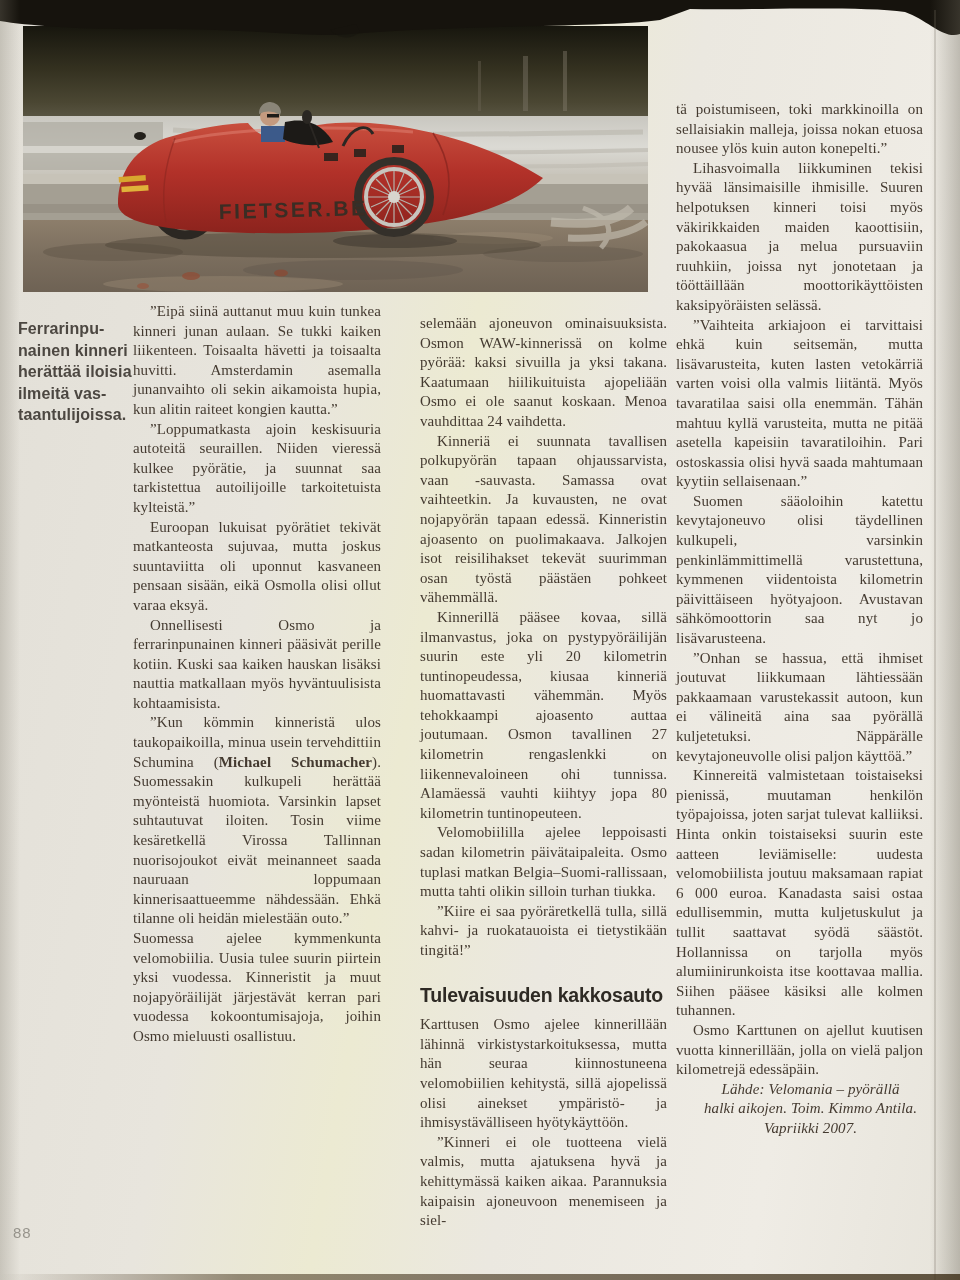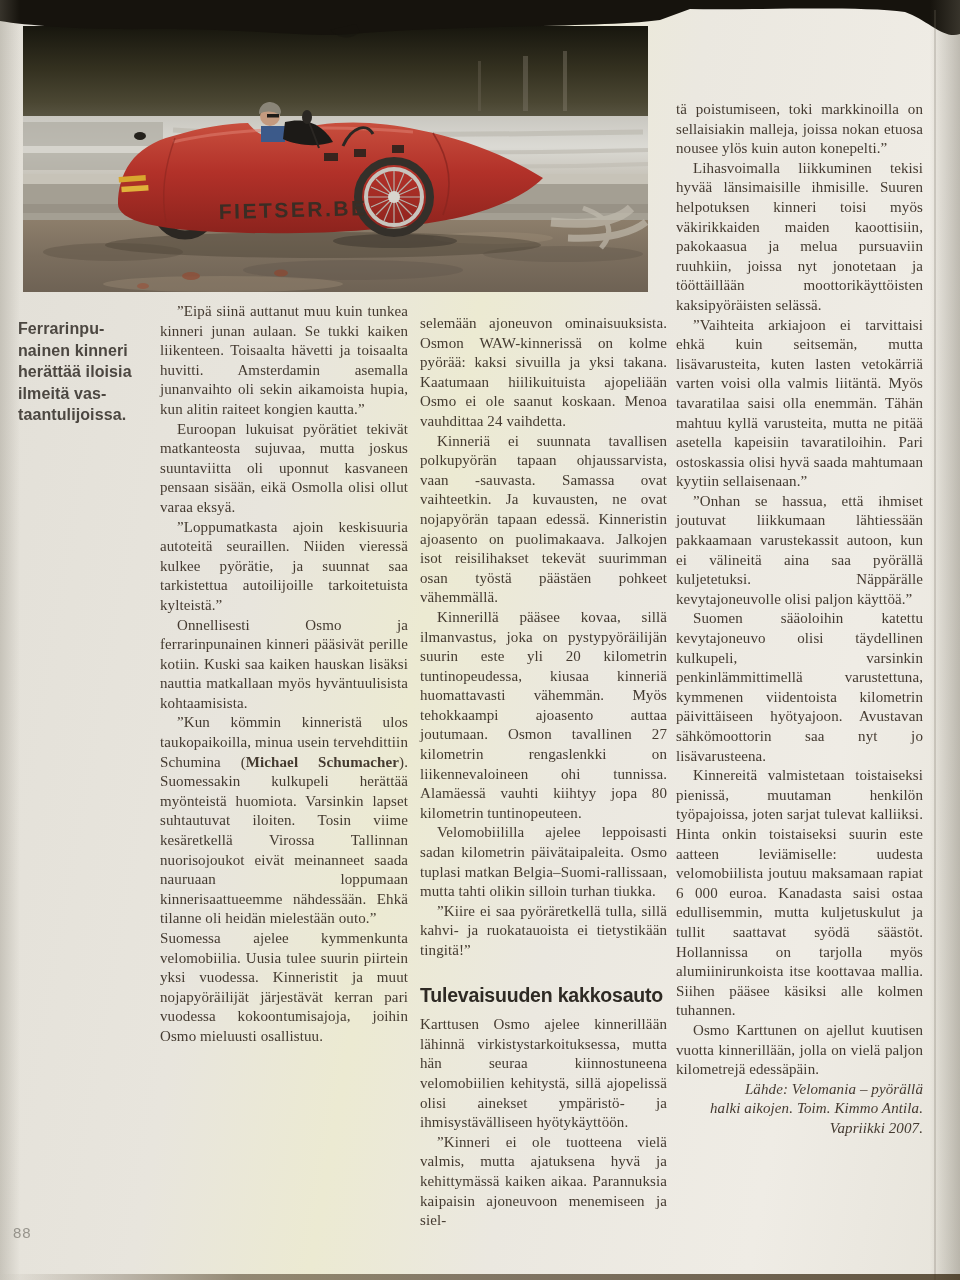--- a/index.html
+++ b/index.html
@@ -23,31 +23,31 @@
   
   .caption{
     position:absolute;left:18px;top:318px;width:126px;
     font-family:"Liberation Sans","DejaVu Sans",sans-serif;
     font-weight:700;font-size:16px;line-height:21.6px;color:#4c4741;
     white-space:pre-line;letter-spacing:.1px;
   }
   
   .col{position:absolute;font-size:15px;line-height:19.6px;color:#443a30;
        text-align:justify;letter-spacing:.1px;}
-  .col1{left:160px;top:302px;width:248px;}
+  .col1{left:133px;top:302px;width:248px;}
   .col2{left:420px;top:314px;width:247px;}
   .col3{left:676px;top:100px;width:247px;}
   .col p{margin:0;}
   .col p.ind{text-indent:17px;}
   .col h2{
     font-family:"Liberation Sans","DejaVu Sans",sans-serif;
     font-size:19.5px;font-weight:700;color:#2e2a24;letter-spacing:-.2px;
     margin:25px 0 10px 0;text-align:left;
   }
-  .col p.source{font-style:italic;margin-left:22px;text-align:right;white-space:pre-line;text-indent:0;}
+  .col p.source{font-style:italic;margin-left:22px;text-align:center;white-space:pre-line;text-indent:0;}
   .pgnum{
     position:absolute;left:13px;top:1224px;
     font-family:"Liberation Sans","DejaVu Sans",sans-serif;
     font-size:15px;color:#97948c;letter-spacing:1px;
   }
 </style>
 </head>
 <body>
 
 <div class="page">
@@ -172,44 +172,44 @@
   </div>
 
   <div class="caption">Ferrarinpu-
 nainen kinneri
 herättää iloisia
 ilmeitä vas-
 taantulijoissa.</div>
 
   <div class="col col1">
     <p class="ind">”Eipä siinä auttanut muu kuin tunkea kinneri junan aulaan. Se tukki kaiken liikenteen. Toisaalta hävetti ja toisaalta huvitti. Amsterdamin asemalla junanvaihto oli sekin aikamoista hupia, kun alitin raiteet kongien kautta.”</p>
+    <p class="ind">”Loppumatkasta ajoin keskisuuria autoteitä seuraillen. Niiden vieressä kulkee pyörätie, ja suunnat saa tarkistettua autoilijoille tarkoitetuista kylteistä.”</p>
     <p class="ind">Euroopan lukuisat pyörätiet tekivät matkanteosta sujuvaa, mutta joskus suuntaviitta oli uponnut kasvaneen pensaan sisään, eikä Osmolla olisi ollut varaa eksyä.</p>
-    <p class="ind">”Loppumatkasta ajoin keskisuuria autoteitä seuraillen. Niiden vieressä kulkee pyörätie, ja suunnat saa tarkistettua autoilijoille tarkoitetuista kylteistä.”</p>
     <p class="ind">Onnellisesti Osmo ja ferrarinpunainen kinneri pääsivät perille kotiin. Kuski saa kaiken hauskan lisäksi nauttia matkallaan myös hyväntuulisista kohtaamisista.</p>
     <p class="ind"><span>”Kun kömmin kinneristä ulos taukopaikoilla, minua usein tervehdittiin Schumina (</span><b>Michael Schumacher</b><span>). Suomessakin kulkupeli herättää myönteistä huomiota. Varsinkin lapset suhtautuvat iloiten. Tosin viime kesäretkellä Virossa Tallinnan nuorisojoukot eivät meinanneet saada nauruaan loppumaan kinnerisaattueemme nähdessään. Ehkä tilanne oli heidän mielestään outo.”</span></p>
     <p>Suomessa ajelee kymmenkunta velomobiilia. Uusia tulee suurin piirtein yksi vuodessa. Kinneristit ja muut nojapyöräilijät järjestävät kerran pari vuodessa kokoontumisajoja, joihin Osmo mieluusti osallistuu.</p>
   </div>
 
   <div class="col col2">
     <p>selemään ajoneuvon ominaisuuksista. Osmon WAW-kinnerissä on kolme pyörää: kaksi sivuilla ja yksi takana. Kaatumaan hiilikuituista ajopeliään Osmo ei ole saanut koskaan. Menoa vauhdittaa 24 vaihdetta.</p>
     <p class="ind">Kinneriä ei suunnata tavallisen polkupyörän tapaan ohjaussarvista, vaan -sauvasta. Samassa ovat vaihteetkin. Ja kuvausten, ne ovat nojapyörän tapaan edessä. Kinneristin ajoasento on puolimakaava. Jalkojen isot reisilihakset tekevät suurimman osan työstä päästäen pohkeet vähemmällä.</p>
     <p class="ind">Kinnerillä pääsee kovaa, sillä ilmanvastus, joka on pystypyöräilijän suurin este yli 20 kilometrin tuntinopeudessa, kiusaa kinneriä huomattavasti vähemmän. Myös tehokkaampi ajoasento auttaa joutumaan. Osmon tavallinen 27 kilometrin rengaslenkki on liikennevaloineen ohi tunnissa. Alamäessä vauhti kiihtyy jopa 80 kilometrin tuntinopeuteen.</p>
     <p class="ind">Velomobiililla ajelee leppoisasti sadan kilometrin päivätaipaleita. Osmo tuplasi matkan Belgia–Suomi-rallissaan, mutta tahti olikin silloin turhan tiukka.</p>
     <p class="ind">”Kiire ei saa pyöräretkellä tulla, sillä kahvi- ja ruokatauoista ei tietystikään tingitä!”</p>
     <h2>Tulevaisuuden kakkosauto</h2>
     <p>Karttusen Osmo ajelee kinnerillään lähinnä virkistystarkoituksessa, mutta hän seuraa kiinnostuneena velomobiilien kehitystä, sillä ajopelissä olisi ainekset ympäristö- ja ihmisystävälliseen hyötykäyttöön.</p>
     <p class="ind">”Kinneri ei ole tuotteena vielä valmis, mutta ajatuksena hyvä ja kehittymässä kaiken aikaa. Parannuksia kaipaisin ajoneuvoon menemiseen ja siel-</p>
   </div>
 
   <div class="col col3">
     <p>tä poistumiseen, toki markkinoilla on sellaisiakin malleja, joissa nokan etuosa nousee ylös kuin auton konepelti.”</p>
     <p class="ind">Lihasvoimalla liikkuminen tekisi hyvää länsimaisille ihmisille. Suuren helpotuksen kinneri toisi myös väkirikkaiden maiden kaoottisiin, pakokaasua ja melua pursuaviin ruuhkiin, joissa nyt jonotetaan ja tööttäillään moottorikäyttöisten kaksipyöräisten selässä.</p>
     <p class="ind">”Vaihteita arkiajoon ei tarvittaisi ehkä kuin seitsemän, mutta lisävarusteita, kuten lasten vetokärriä varten voisi olla valmis liitäntä. Myös tavaratilaa saisi olla enemmän. Tähän mahtuu kyllä varusteita, mutta ne pitää asetella kapeisiin tavaratiloihin. Pari ostoskassia olisi hyvä saada mahtumaan kyytiin sellaisenaan.”</p>
+    <p class="ind">Suomen sääoloihin katettu kevytajoneuvo olisi täydellinen kulkupeli, varsinkin penkinlämmittimellä varustettuna, kymmenen viidentoista kilometrin päivittäiseen hyötyajoon. Avustavan sähkömoottorin saa nyt jo lisävarusteena.</p>
     <p class="ind">”Onhan se hassua, että ihmiset joutuvat liikkumaan lähtiessään pakkaamaan varustekassit autoon, kun ei välineitä aina saa pyörällä kuljetetuksi. Näppärälle kevytajoneuvolle olisi paljon käyttöä.”</p>
-    <p class="ind">Suomen sääoloihin katettu kevytajoneuvo olisi täydellinen kulkupeli, varsinkin penkinlämmittimellä varustettuna, kymmenen viidentoista kilometrin päivittäiseen hyötyajoon. Avustavan sähkömoottorin saa nyt jo lisävarusteena.</p>
     <p class="ind">Kinnereitä valmistetaan toistaiseksi pienissä, muutaman henkilön työpajoissa, joten sarjat tulevat kalliiksi. Hinta onkin toistaiseksi suurin este aatteen leviämiselle: uudesta velomobiilista joutuu maksamaan rapiat 6 000 euroa. Kanadasta saisi ostaa edullisemmin, mutta kuljetuskulut ja tullit saattavat syödä säästöt. Hollannissa on tarjolla myös alumiinirunkoista itse koottavaa mallia. Siihen pääsee käsiksi alle kolmen tuhannen.</p>
     <p class="ind">Osmo Karttunen on ajellut kuutisen vuotta kinnerillään, jolla on vielä paljon kilometrejä edessäpäin.</p>
     <p class="source">Lähde: Velomania – pyörällä
 halki aikojen. Toim. Kimmo Antila.
 Vapriikki 2007.</p>
   </div>
 
   <div class="pgnum">88</div>
 
   <div class="top-dark">

